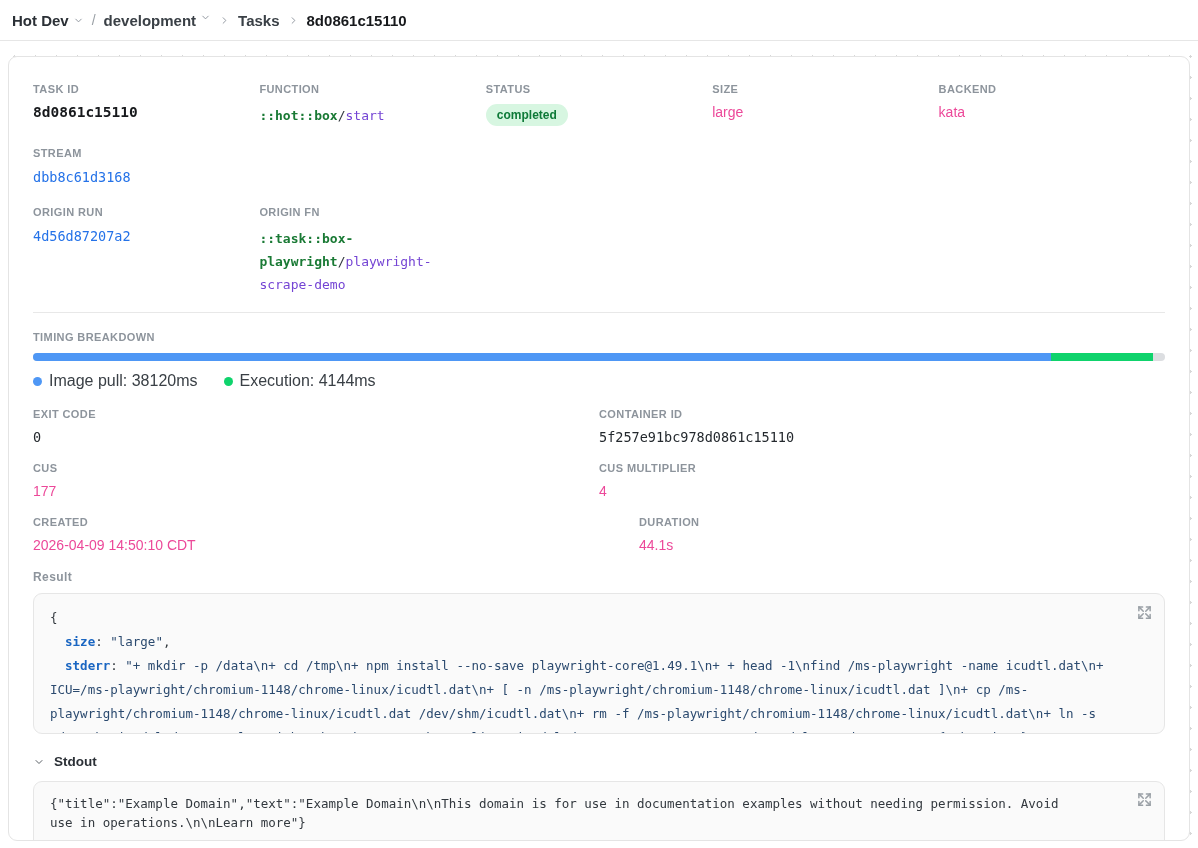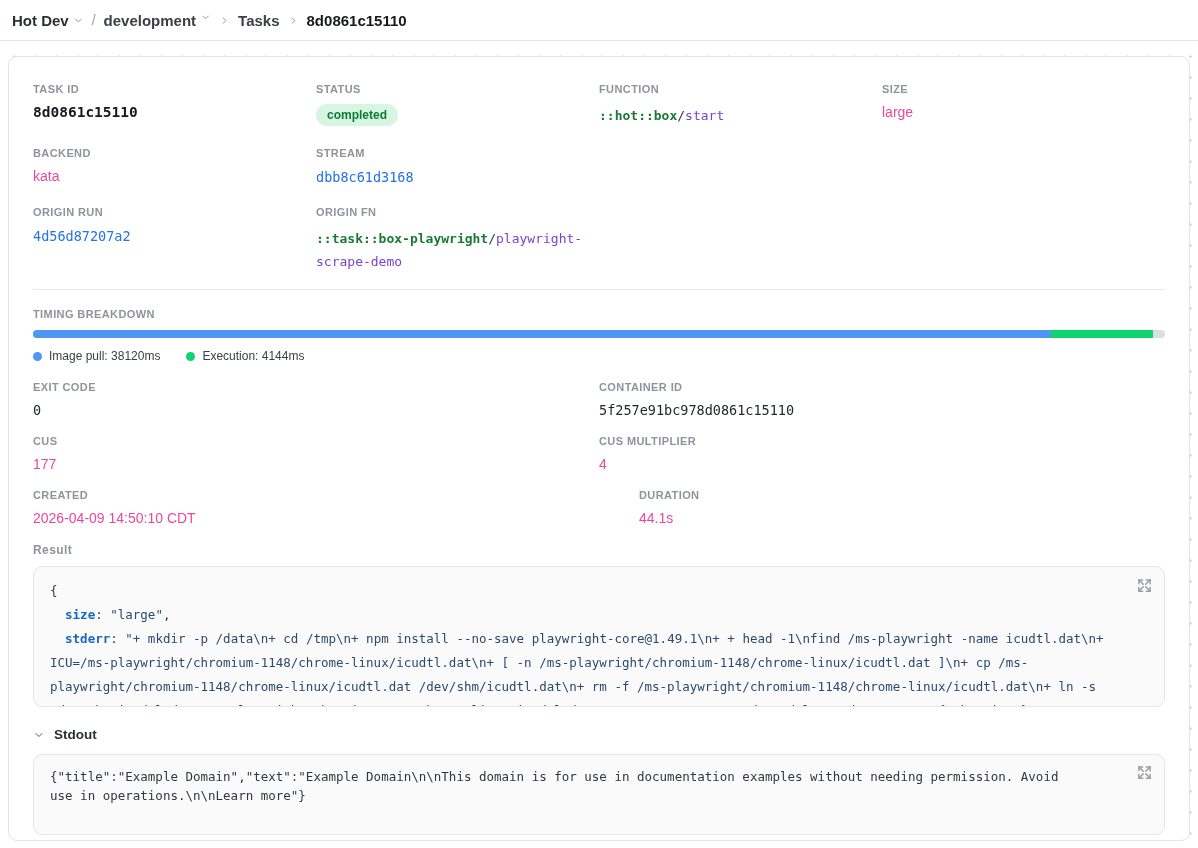--- a/index.html
+++ b/index.html
@@ -26,21 +26,21 @@
   
   .card {
     margin: 15px 8px 7px 8px; height: 785px;
     background: #ffffff; border: 1px solid #e4e4e4; border-radius: 9px;
     padding: 26px 24px; overflow: hidden;
   }
   .field-label {
     font-size: 11px; font-weight: 700; letter-spacing: .4px;
     color: #8d949c; text-transform: uppercase; margin-bottom: 9px;
   }
-  .grid6 { display: grid; grid-template-columns: repeat(4, 1fr); row-gap: 20px; }
+  .grid6 { display: grid; grid-template-columns: repeat(5, 1fr); row-gap: 20px; }
   .grid4 { display: grid; grid-template-columns: repeat(2, 1fr); row-gap: 17px; margin-top: 18px; }
   .val-strong { font-family: "DejaVu Sans Mono", monospace; font-weight: 700; font-size: 14.5px; color: #17191c; }
   .val-mono { font-family: "DejaVu Sans Mono", monospace; font-size: 13.5px; color: #24292e; }
   .val-sans { font-size: 14px; color: #ec4899; }
   .link { font-family: "DejaVu Sans Mono", monospace; font-size: 13.5px; color: #2472e8; text-decoration: none; cursor: pointer; }
   .fn-path { font-family: "DejaVu Sans Mono", monospace; font-size: 13px; line-height: 23px; overflow-wrap: break-word; padding-right: 14px; }
   .fn-prefix { color: #1a7a35; font-weight: 700; }
   .fn-sep { color: #32383e; }
   .fn-name { color: #7444d4; }
   .badge {
@@ -48,21 +48,21 @@
     font-size: 12px; font-weight: 700; padding: 4px 11px; border-radius: 12px;
   }
   .divider { border: none; border-top: 1px solid #e8e8e8; margin: 16px 0 18px 0; }
   
   .timing-bar {
     display: flex; height: 8px; border-radius: 99px; background: #dcdee1;
     overflow: hidden; margin-top: 10px;
   }
   .timing-seg { height: 100%; }
   .legend { display: flex; gap: 26px; margin-top: 11px; }
-  .legend-item { display: flex; align-items: center; gap: 7px; font-size: 12px; color: #3a4046; }
+  .legend-item { display: flex; align-items: center; gap: 7px; font-size: 16px; color: #3a4046; }
   .legend-dot { width: 9px; height: 9px; border-radius: 50%; }
   
   .section-label { font-size: 12px; font-weight: 700; letter-spacing: .4px; color: #8d949c; margin-top: 17px; }
   .code-block {
     position: relative; margin-top: 9px;
     background: #fafafa; border: 1px solid #e6e6e6; border-radius: 9px;
     padding: 12px 16px;
     font-family: "DejaVu Sans Mono", monospace; font-size: 12.5px; color: #32383e;
   }
   .code-block.result-block { height: 141px; overflow: hidden; line-height: 24px; }
@@ -115,26 +115,26 @@
 </div>
 
 <div class="card">
 
   <div class="grid6">
     <div>
       <div class="field-label">Task ID</div>
       <div class="val-strong">8d0861c15110</div>
     </div>
     <div>
+      <div class="field-label">Function</div>
+      <div class="fn-path"><span class="fn-prefix">::hot::box</span><span class="fn-sep">/</span><span class="fn-name">start</span></div>
+    </div>
+    <div>
       <div class="field-label">Status</div>
       <div><span class="badge">completed</span></div>
-    </div>
-    <div>
-      <div class="field-label">Function</div>
-      <div class="fn-path"><span class="fn-prefix">::hot::box</span><span class="fn-sep">/</span><span class="fn-name">start</span></div>
     </div>
     <div>
       <div class="field-label">Size</div>
       <div class="val-sans">large</div>
     </div>
     <div>
       <div class="field-label">Backend</div>
       <div class="val-sans">kata</div>
     </div>
     <div>

